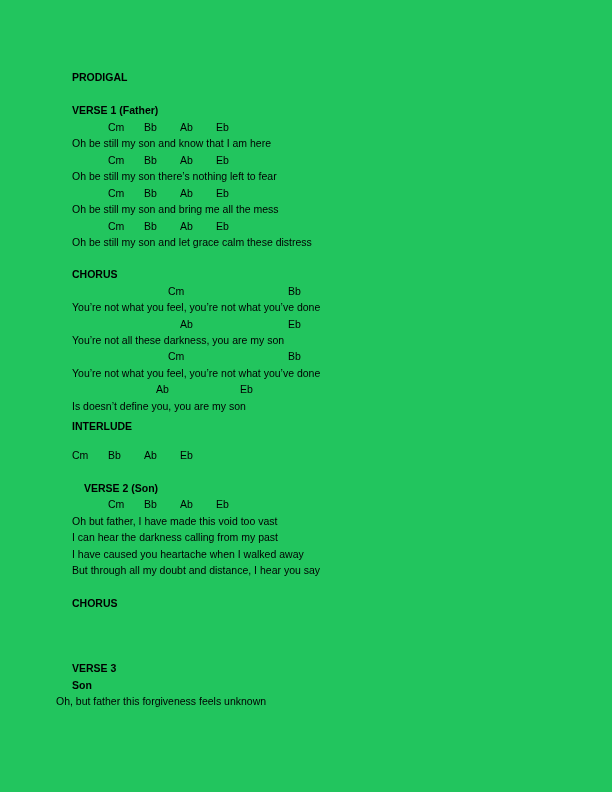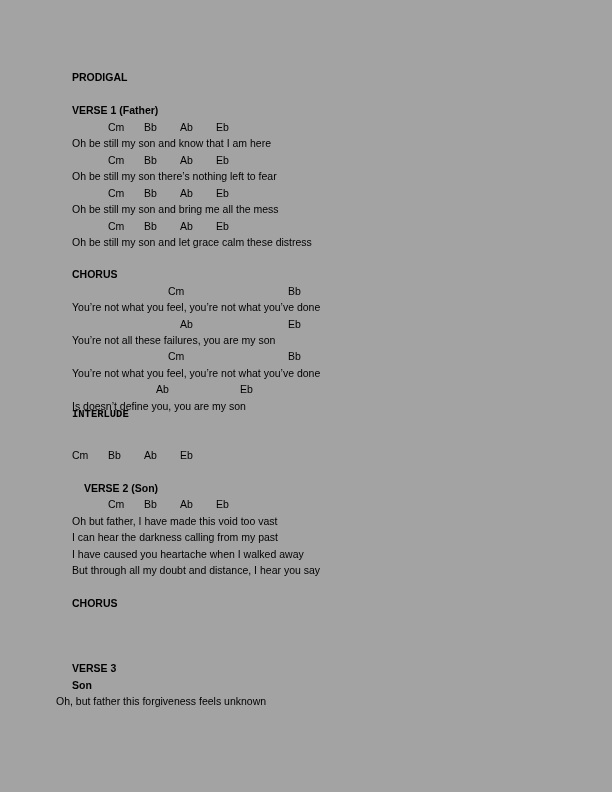--- a/index.html
+++ b/index.html
@@ -15,21 +15,21 @@
       font-family: "Liberation Sans", sans-serif;
       color: #000000;
       font-size: 10.5px;
     }
     .page {
       position: absolute;
       left: 0;
       top: 0;
       width: 612px;
       height: 792px;
-      background: #a3a3a3;
+      background: #22c55e;
     }
     .line {
       position: absolute;
       white-space: pre;
       line-height: 12px;
       height: 12px;
     }
     .bold {
       font-weight: bold;
     }
@@ -74,31 +74,31 @@
   <div class="line" style="left:72px; top:236px;">Oh be still my son and let grace calm these distress</div>
 
   <div class="line bold" style="left:72px; top:268px;">CHORUS</div>
 
   <div class="chord" style="left:168px; top:285px;">Cm</div>
   <div class="chord" style="left:288px; top:285px;">Bb</div>
   <div class="line" style="left:72px; top:301px;">You’re not what you feel, you’re not what you’ve done</div>
 
   <div class="chord" style="left:180px; top:318px;">Ab</div>
   <div class="chord" style="left:288px; top:318px;">Eb</div>
-  <div class="line" style="left:72px; top:334px;">You’re not all these failures, you are my son</div>
+  <div class="line" style="left:72px; top:334px;">You’re not all these darkness, you are my son</div>
 
   <div class="chord" style="left:168px; top:350px;">Cm</div>
   <div class="chord" style="left:288px; top:350px;">Bb</div>
   <div class="line" style="left:72px; top:367px;">You’re not what you feel, you’re not what you’ve done</div>
 
   <div class="chord" style="left:156px; top:383px;">Ab</div>
   <div class="chord" style="left:240px; top:383px;">Eb</div>
   <div class="line" style="left:72px; top:400px;">Is doesn’t define you, you are my son</div>
 
-  <div class="line bold" style="left:72px; top:408px;font-family:Liberation Mono, monospace;">INTERLUDE</div>
+  <div class="line bold" style="left:72px; top:420px;">INTERLUDE</div>
   <div class="chord" style="left:72px; top:449px;">Cm</div>
   <div class="chord" style="left:108px; top:449px;">Bb</div>
   <div class="chord" style="left:144px; top:449px;">Ab</div>
   <div class="chord" style="left:180px; top:449px;">Eb</div>
 
   <div class="line bold" style="left:84px; top:482px;">VERSE 2 (Son)</div>
   <div class="chord" style="left:108px; top:498px;">Cm</div>
   <div class="chord" style="left:144px; top:498px;">Bb</div>
   <div class="chord" style="left:180px; top:498px;">Ab</div>
   <div class="chord" style="left:216px; top:498px;">Eb</div>

